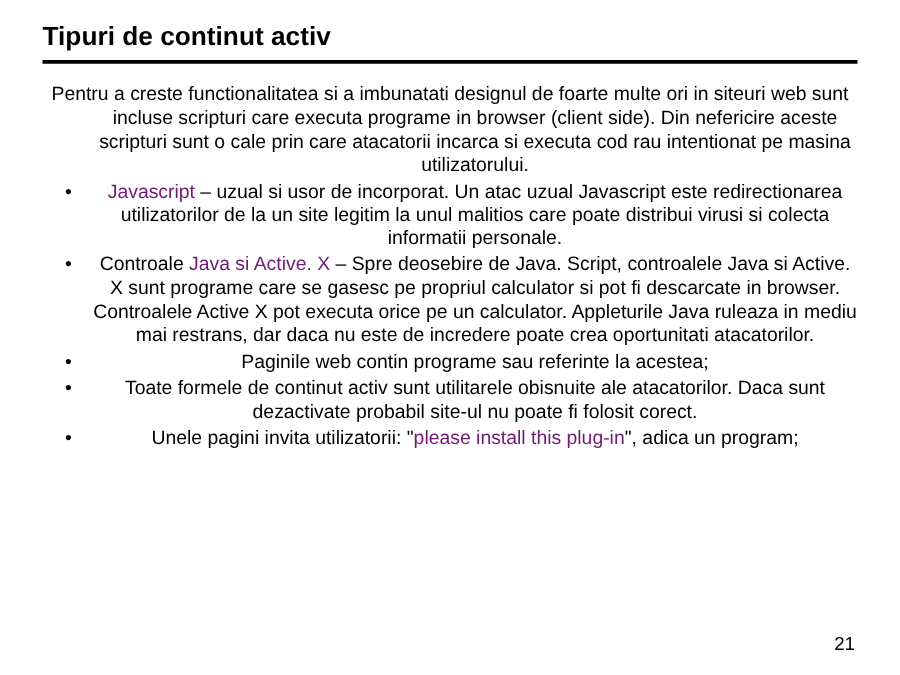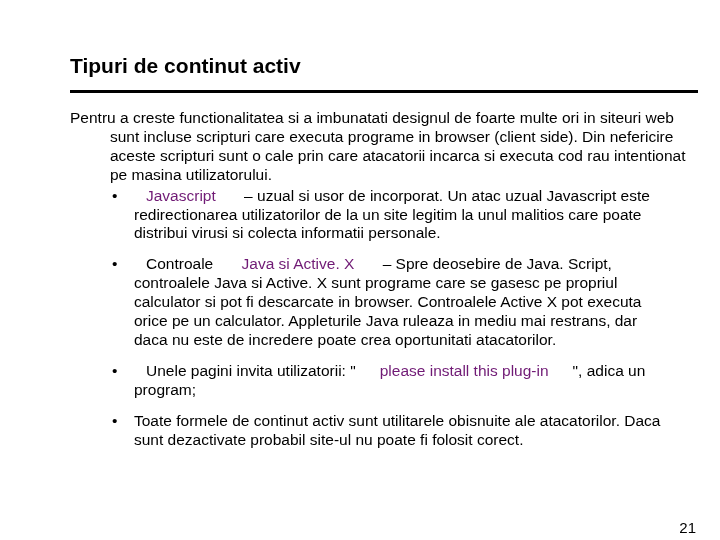--- a/index.html
+++ b/index.html
@@ -1,15 +1,15 @@
 <!DOCTYPE html>
 <html><head>
 <meta charset="utf-8">
 <style>
-  * { box-sizing: border-box; margin: 12px; padding: 0; }
+  * { box-sizing: border-box; margin: 0; padding: 0; }
   html, body { width: 720px; height: 540px; }
   body {
     background: #fff;
     font-family: Arial, Helvetica, sans-serif;
     color: #000;
     padding: 18px 34px 0 34px;
     position: relative;
   }
   .title {
     font-size: 21px;
@@ -19,20 +19,21 @@
   }
   .rule {
     border: none;
     border-top: 3px solid #000;
     margin-bottom: 16px;
   }
   .content {
     font-size: 15.5px;
     line-height: 1.22;
     color: #000;
+    text-align: center;
   }
   .intro {
     margin: 0 0 0 0;
     padding-left: 40px;
     text-indent: -40px;
   }
   ul.bullets {
     list-style: none;
     padding-left: 40px;
     margin-top: 2px;
@@ -65,20 +66,21 @@
 
 <div class="content">
   <p class="intro">Pentru a creste functionalitatea si a imbunatati designul de foarte multe ori in siteuri web sunt incluse scripturi care executa programe in browser (client side). Din nefericire aceste scripturi sunt o cale prin care atacatorii incarca si executa cod rau intentionat pe masina utilizatorului.</p>
   <ul class="bullets">
     <li>
       <span class="kw">Javascript</span><span> – uzual si usor de incorporat. Un atac uzual Javascript este redirectionarea utilizatorilor de la un site legitim la unul malitios care poate distribui virusi si colecta informatii personale.</span>
     </li>
     <li>
       <span>Controale </span><span class="kw">Java si Active. X</span><span> – Spre deosebire de Java. Script, controalele Java si Active. X sunt programe care se gasesc pe propriul calculator si pot fi descarcate in browser. Controalele Active X pot executa orice pe un calculator. Appleturile Java ruleaza in mediu mai restrans, dar daca nu este de incredere poate crea oportunitati atacatorilor.</span>
     </li>
+    <li>Paginile web contin programe sau referinte la acestea;</li>
+    <li>Toate formele de continut activ sunt utilitarele obisnuite ale atacatorilor. Daca sunt dezactivate probabil site-ul nu poate fi folosit corect.</li>
     <li>
       <span>Unele pagini invita utilizatorii: "</span><span class="kw">please install this plug-in</span><span>", adica un program;</span>
     </li>
-    <li>Toate formele de continut activ sunt utilitarele obisnuite ale atacatorilor. Daca sunt dezactivate probabil site-ul nu poate fi folosit corect.</li>
   </ul>
 </div>
 
 <div class="pagenum">21</div>
 
 </body></html>

